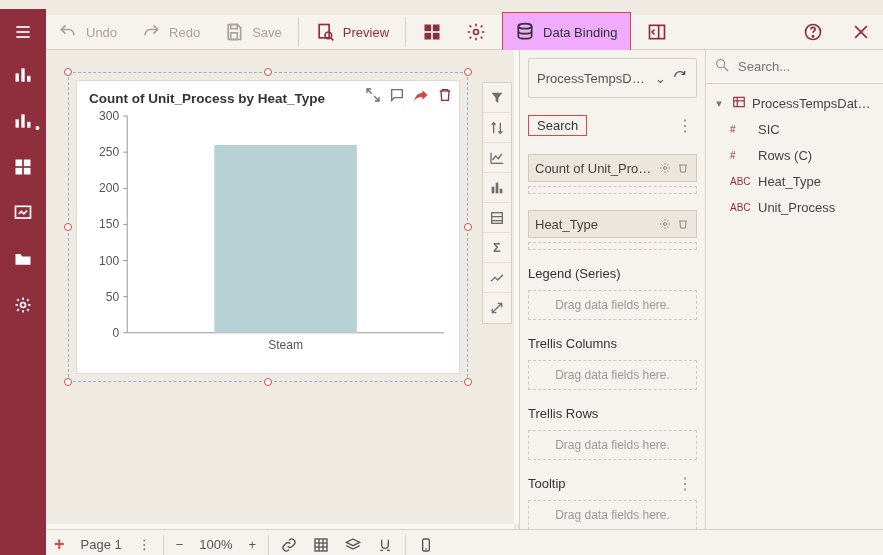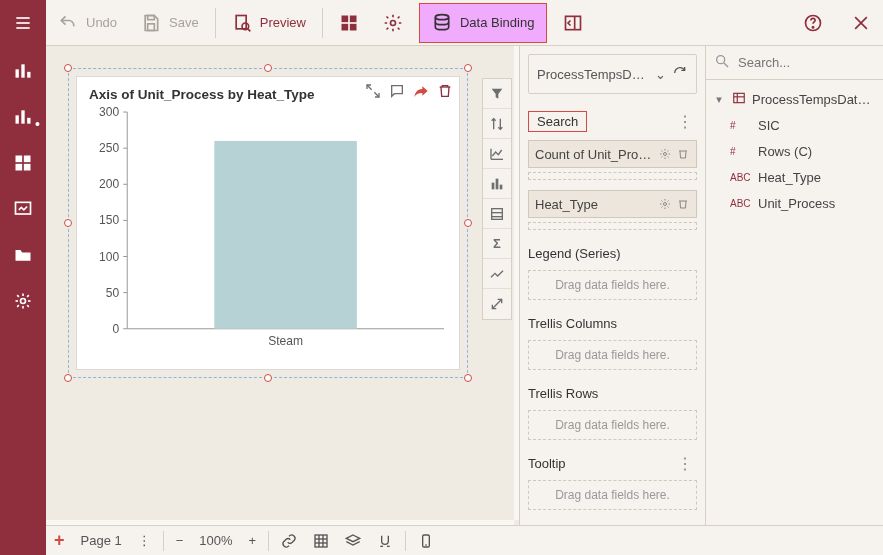--- a/index.html
+++ b/index.html
@@ -1,17 +1,17 @@
 <!DOCTYPE html>
 <html><head>
 <meta charset="utf-8">
 <style>
   * { box-sizing: border-box; }
   html, body { margin:0; padding:0; width:883px; height:555px; font-family: Arial, Helvetica, sans-serif; font-size:13px; color:#333; background:#EFEAE2; overflow:hidden;}
-  .topbar { height:46px; background:#F6F3EF; border-bottom:1px solid #D6CFC3; display:flex; align-items:center; }
+  .topbar { height:35px; background:#F6F3EF; border-bottom:1px solid #D6CFC3; display:flex; align-items:center;margin-top:15px; }
   .ham { width:46px; height:46px; background:#8F2E3C; display:flex; align-items:center; justify-content:center; color:#fff; }
   .t-btn { display:flex; align-items:center; height:46px; padding:0 12px; color:#8F2E3C; gap:8px; }
   .t-btn.disabled { color:#A9A29A; }
   .t-sep { width:1px; height:30px; background:#D6CFC3; margin:0 4px; }
   .t-btn.sel { border:1px solid #D24A43; background:#f0abfc; height:40px; margin:3px 4px; }
   .ico-svg { width:20px; height:20px; flex:none; }
   .ico-small { width:16px; height:16px; flex:none;}
   .main { display:flex; height:calc(555px - 46px - 30px); }
   .leftbar { width:46px; background:#8F2E3C; display:flex; flex-direction:column; align-items:center; padding-top:14px; gap:24px; }
   .leftbar .li { width:22px; height:22px; color:#fff; position:relative; display:flex; align-items:center; justify-content:center;}
@@ -46,21 +46,21 @@
   .tree-row { display:flex; align-items:center; gap:6px; height:26px; color:#444; white-space:nowrap;}
   .tree-row .tv-ico { width:14px; text-align:center; font-size:11px; color:#777;}
   .tree-row.lvl1 { padding-left:18px;}
   .type-tag { font-size:10px; color:#8F2E3C; width:22px;}
   .section { margin-bottom:10px;}
   .sec-head { display:flex; align-items:center; height:26px;}
   .sec-title { color:#333; }
   .sec-title.hl { border:1px solid #D24A43; padding:2px 8px;}
   .sec-spacer{flex:1;}
   .vdots { color:#888; padding:0 4px; font-size:16px;}
-  .pill { height:28px; border:1px solid #CFC8BC; background:#ECE6DC; display:flex; align-items:center; padding:0 6px; gap:4px; margin-top:6px;}
+  .pill { height:28px; border:1px solid #CFC8BC; background:#ECE6DC; display:flex; align-items:center; padding:0 6px; gap:4px; margin-top:16px;}
   .pill .lbl { flex:1; white-space:nowrap; overflow:hidden; text-overflow:ellipsis; color:#444;}
   .pill .pi { width:14px; height:14px; color:#888; display:flex; align-items:center; justify-content:center;}
   .dropzone { height:30px; border:1px dashed #CFC8BC; display:flex; align-items:center; justify-content:center; color:#999; font-size:12px; margin-top:4px;}
   .bottombar { height:30px; background:#F6F3EF; border-top:1px solid #D6CFC3; display:flex; align-items:center; padding-left:46px;}
   .leftbar-cover { position:absolute; left:0; bottom:0; width:46px; height:30px; background:#8F2E3C;}
   .bb-btn { display:flex; align-items:center; height:30px; padding:0 8px; color:#555; gap:4px;}
   .bb-sep { width:1px; height:20px; background:#D6CFC3; margin:0 4px;}
   .plus-red{color:#D24A43; font-size:18px; font-weight:bold;}
   .top-right-group{display:flex; align-items:center; margin-left:auto; gap:4px;}
 </style>
@@ -74,20 +74,27 @@
         <line x1="4" y1="12" x2="20" y2="12"></line>
         <line x1="4" y1="18" x2="20" y2="18"></line>
       </svg>
   </div>
   <div class="t-btn disabled">
     <svg class="ico-svg" viewBox="0 0 24 24" fill="none" stroke="currentColor" stroke-width="2">
         <path d="M9 14l-5-5 5-5"></path>
         <path d="M4 9h9a6 6 0 016 6v1"></path>
       </svg>
     <span>Undo</span>
+  </div>
+  <div class="t-btn disabled">
+    <svg class="ico-svg" viewBox="0 0 24 24" fill="none" stroke="currentColor" stroke-width="2">
+        <path d="M15 14l5-5-5-5"></path>
+        <path d="M20 9h-9a6 6 0 00-6 6v1"></path>
+      </svg>
+    <span>Redo</span>
   </div>
   <div class="t-btn disabled">
     <svg class="ico-svg" viewBox="0 0 24 24" fill="none" stroke="currentColor" stroke-width="2">
         <path d="M5 3h11l4 4v14H5z"></path>
         <rect x="8" y="3" width="8" height="5"></rect>
         <rect x="8" y="13" width="8" height="8"></rect>
       </svg>
     <span>Save</span>
   </div>
   <div class="t-sep"></div>
@@ -206,21 +213,21 @@
         <div class="sel-border"></div>
         <div class="handle h-tl"></div>
         <div class="handle h-tm"></div>
         <div class="handle h-tr"></div>
         <div class="handle h-ml"></div>
         <div class="handle h-mr"></div>
         <div class="handle h-bl"></div>
         <div class="handle h-bm"></div>
         <div class="handle h-br"></div>
         <div class="chart-card">
-          <div class="chart-title">Axis of Unit_Process by Heat_Type</div>
+          <div class="chart-title">Count of Unit_Process by Heat_Type</div>
           <div class="chart-topbar">
             <span>
                 <svg class="ico-small" viewBox="0 0 24 24" fill="none" stroke="currentColor" stroke-width="2">
                   <polyline points="9 3 3 3 3 9"></polyline>
                   <polyline points="15 21 21 21 21 15"></polyline>
                   <line x1="3" y1="3" x2="10" y2="10"></line>
                   <line x1="21" y1="21" x2="14" y2="14"></line>
                 </svg>
               </span>
             <span>

